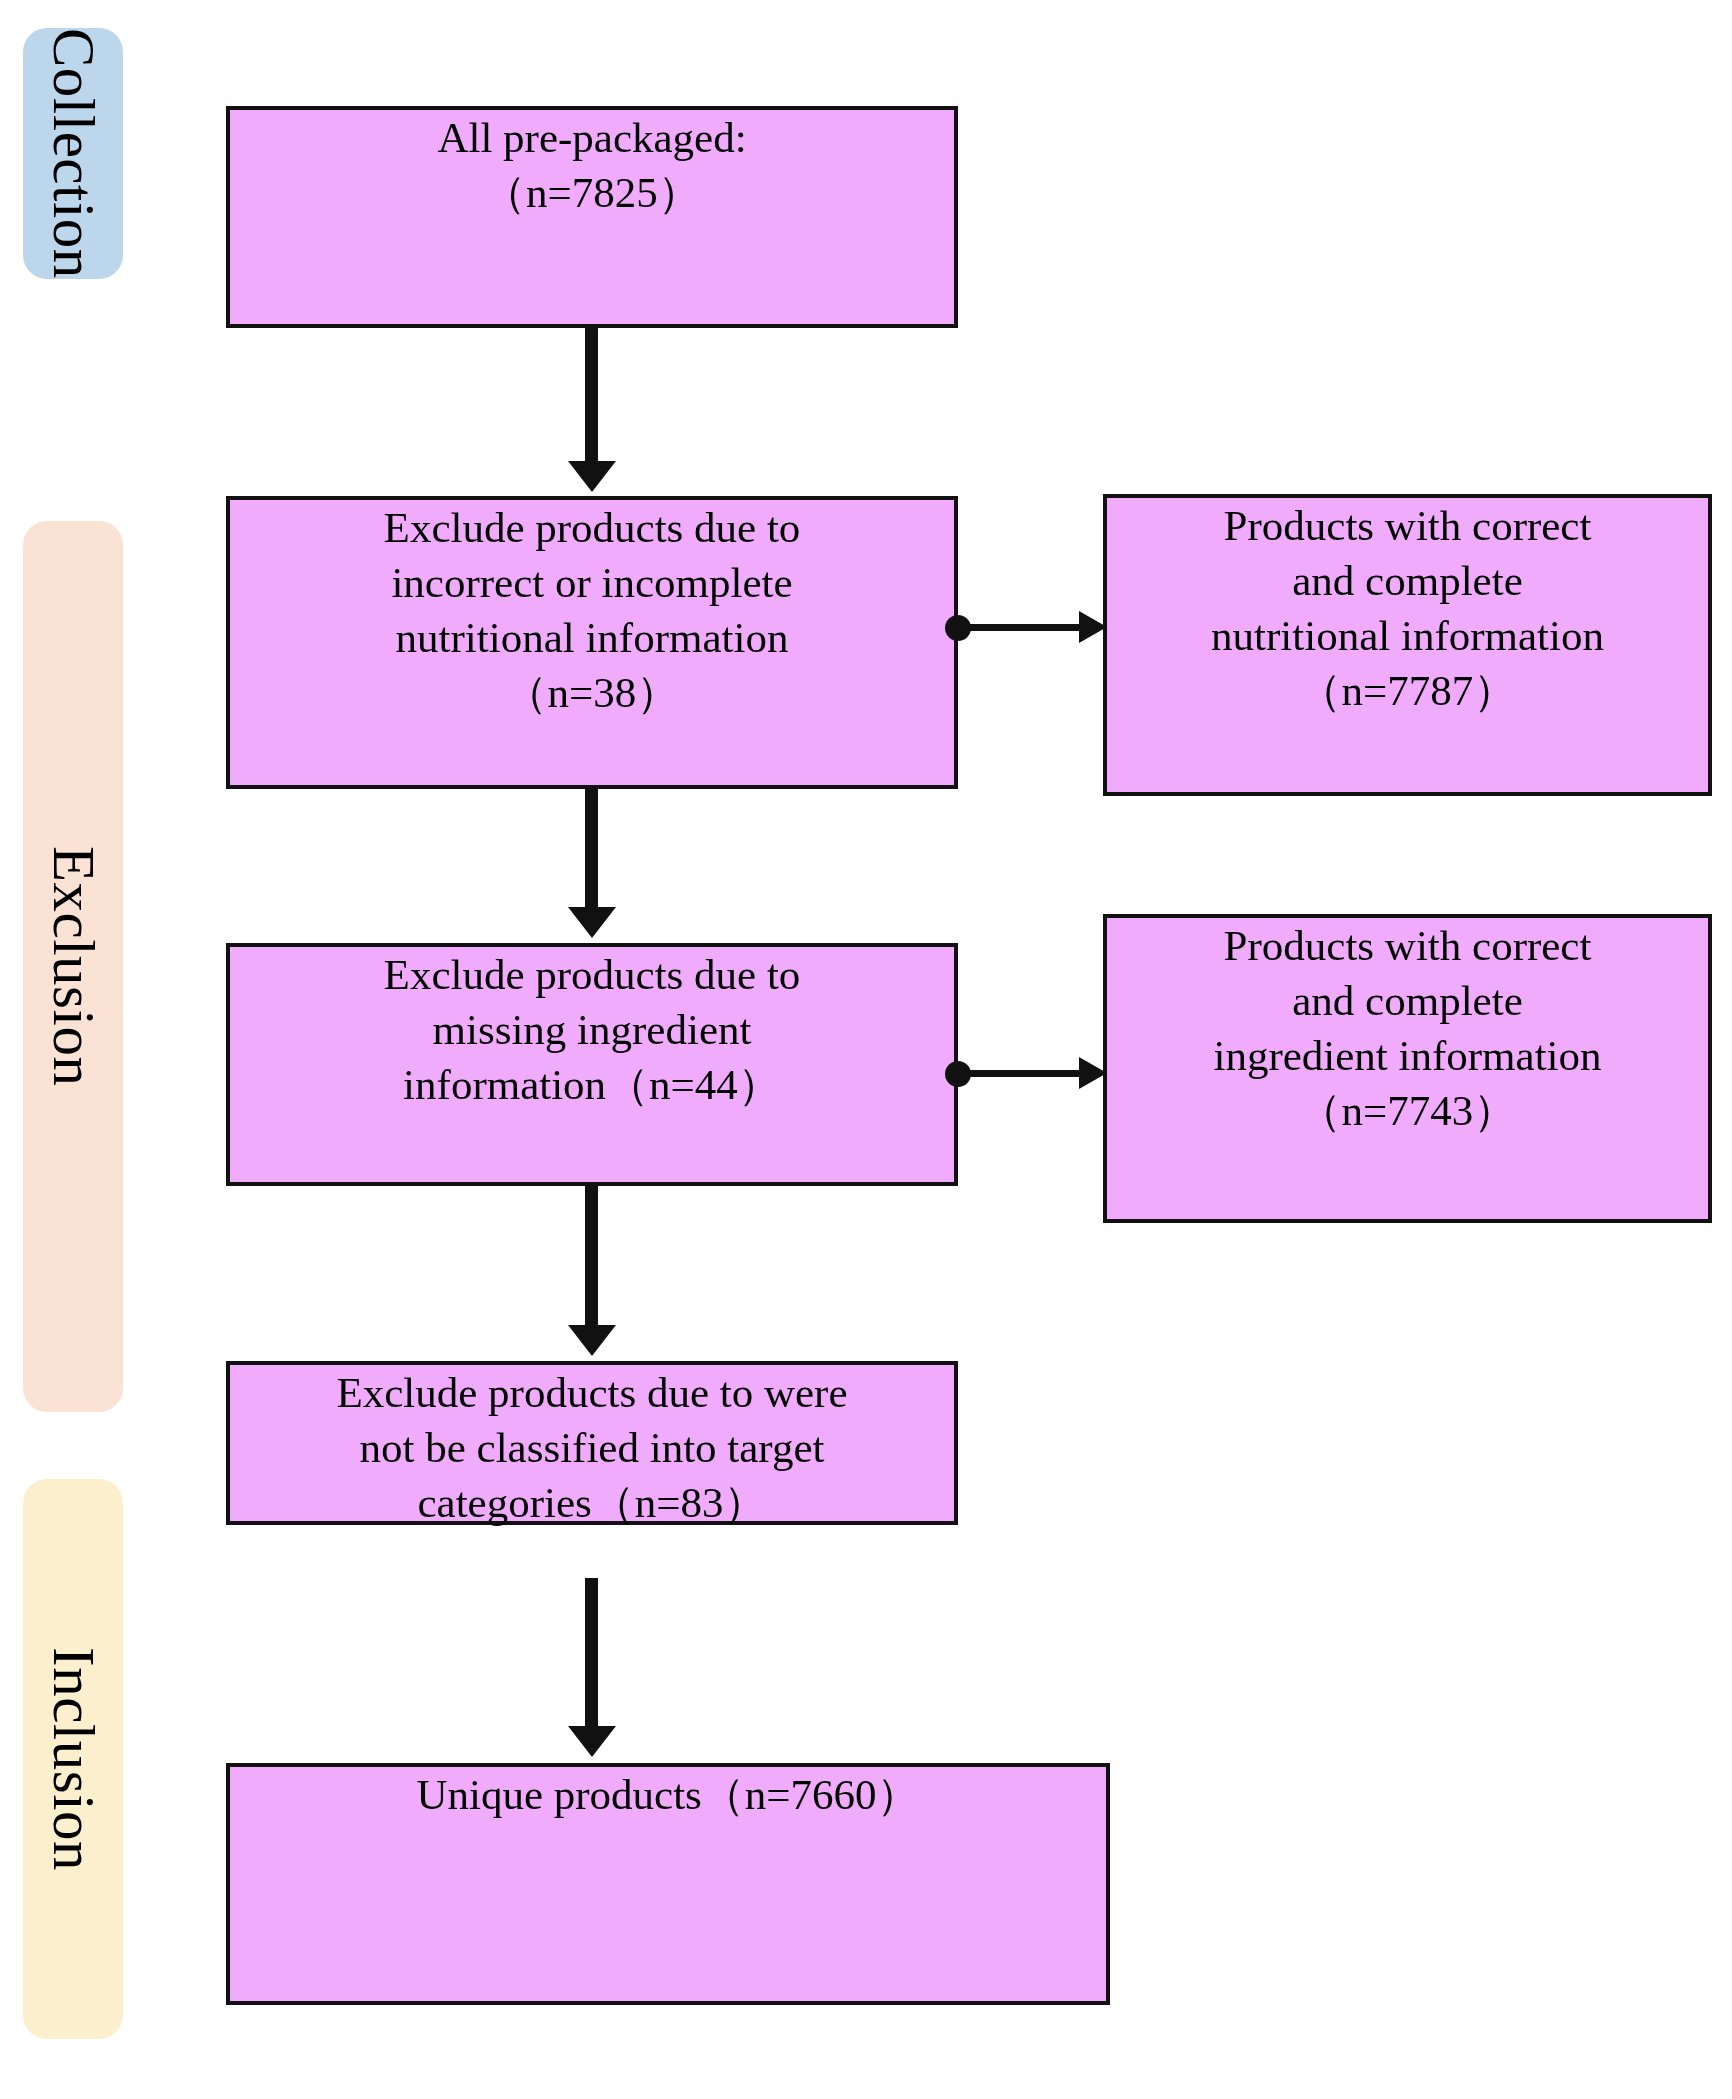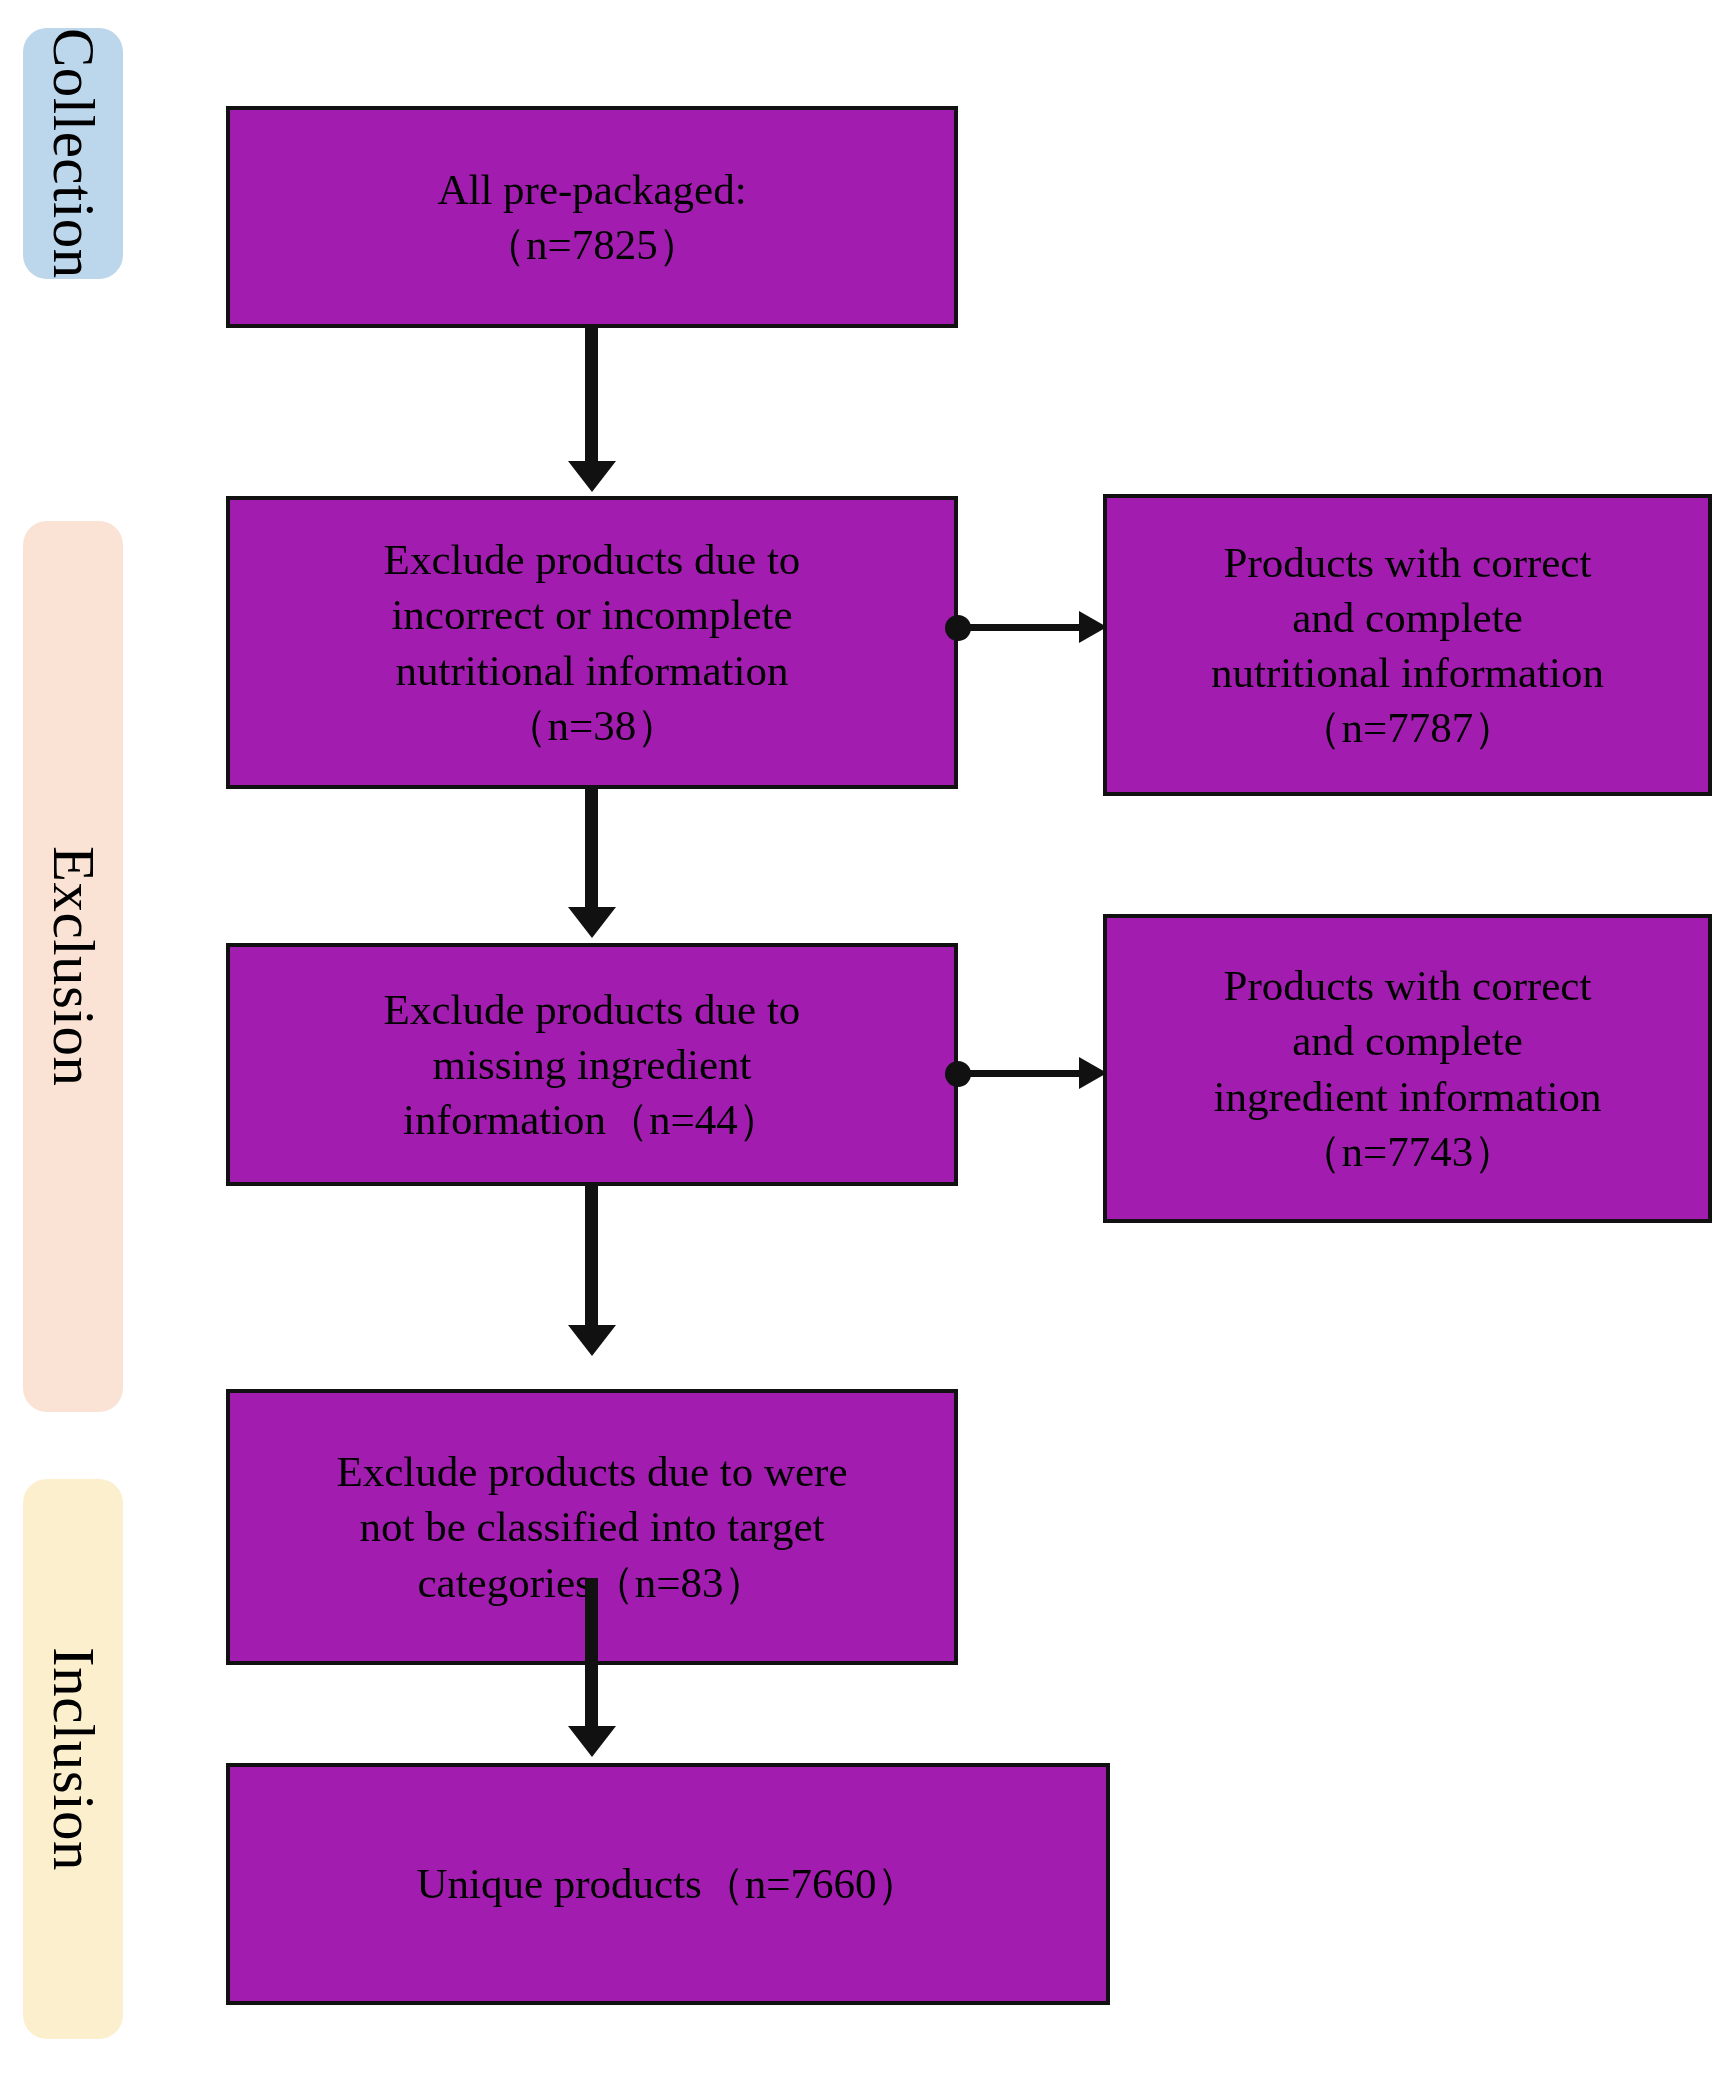--- a/index.html
+++ b/index.html
@@ -38,38 +38,37 @@
 
   #band-collection { left: 23px;  top: 28px;   width: 100px; height: 251px; background: #bcd6ec; }
   #band-exclusion  { left: 23px;  top: 521px;  width: 100px; height: 891px; background: #fae3d4; }
   #band-inclusion  { left: 23px;  top: 1479px; width: 100px; height: 560px; background: #fbefcd; }
 
   
   .box {
     position: absolute;
     box-sizing: border-box;
     border: 4.6px solid #111111;
-    background: #a21caf;
+    background: #f0abfc;
     display: flex;
-    align-items: center;
     justify-content: center;
     text-align: center;
   }
   .box-text {
     font-size: 43px;
     line-height: 1.28;
     color: #000000;
     padding: 0 24px;
     white-space: pre-line;
   }
 
   #box-all        { left: 226px;  top: 106px;  width: 732px; height: 222px; }
   #box-excl-nutr  { left: 226px;  top: 496px;  width: 732px; height: 293px; }
   #box-excl-ingr  { left: 226px;  top: 943px; width: 732px; height: 243px; }
-  #box-excl-cat   { left: 226px;  top: 1361px; width: 732px; height: 276px; margin-top: 28px; }
+  #box-excl-cat   { left: 226px;  top: 1361px; width: 732px; height: 164px; }
   #box-unique     { left: 226px;  top: 1763px; width: 884px; height: 242px; }
 
   #box-keep-nutr  { left: 1103px; top: 494px;  width: 609px; height: 302px; }
   #box-keep-ingr  { left: 1103px; top: 914px;  width: 609px; height: 309px; }
 
   
   .v-arrow {
     position: absolute;
     width: 13px;
     background: #111111;

